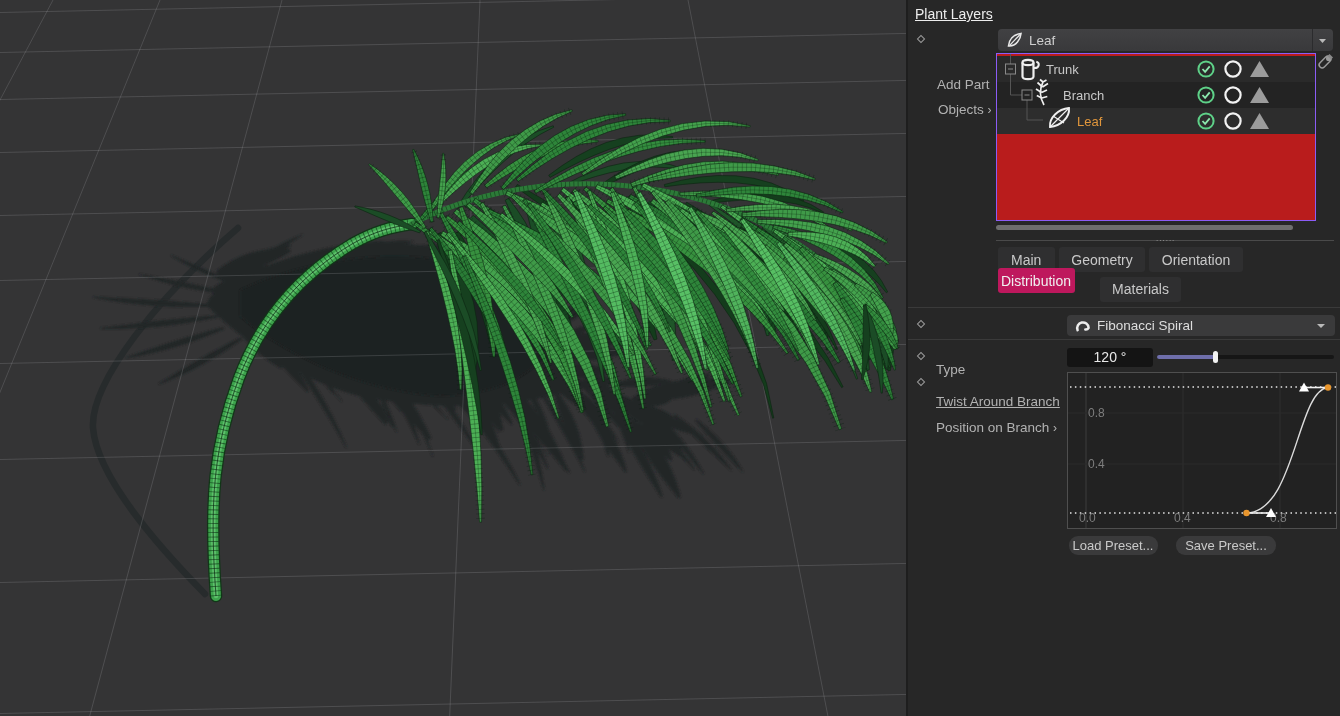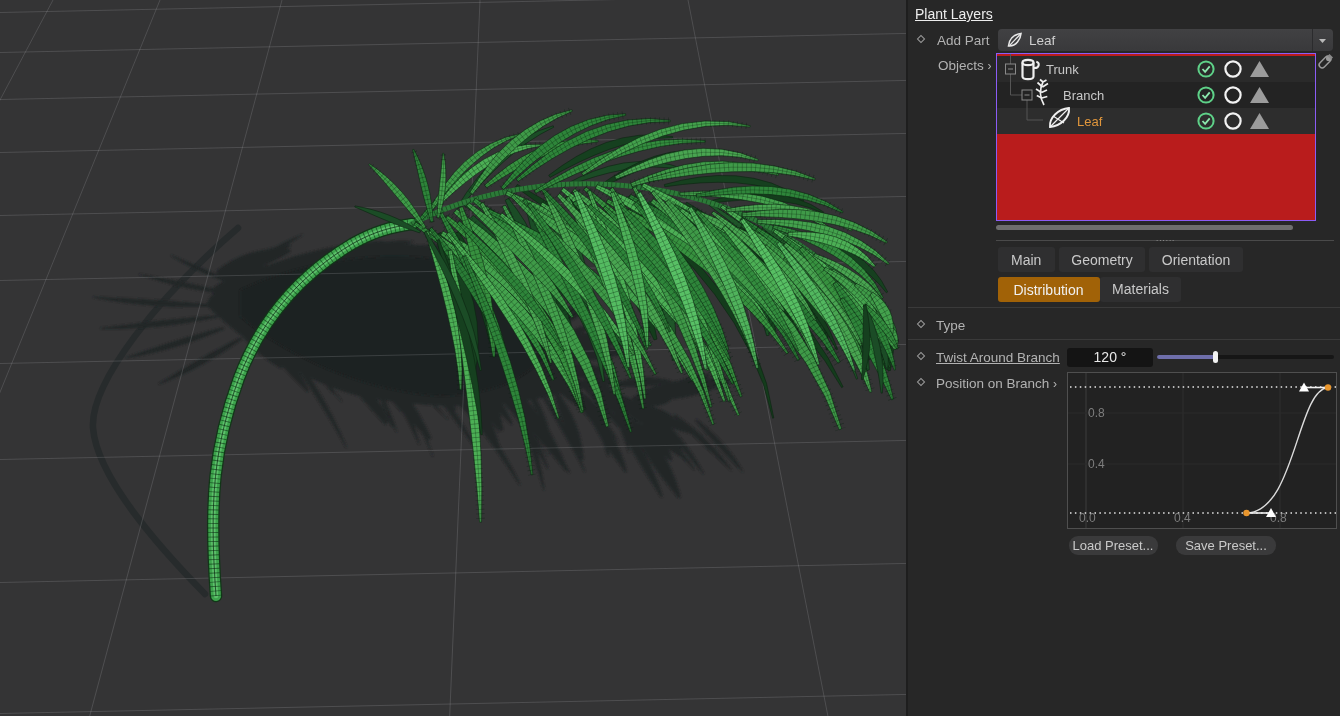--- a/index.html
+++ b/index.html
@@ -1,20 +1,20 @@
 <!DOCTYPE html>
 <html><head><meta charset="utf-8">
 <style>
 *{margin:0;padding:0;box-sizing:border-box;}
 html,body{width:1340px;height:716px;overflow:hidden;background:#272727;
  font-family:"Liberation Sans",sans-serif;}
 #app{position:relative;width:1340px;height:716px;}
 #viewport{position:absolute;left:0;top:0;width:908px;height:716px;background:#343435;}
 #panel{position:absolute;left:908px;top:0;width:432px;height:716px;background:#272727;}
-.lbl{position:absolute;color:#b2b2b2;font-size:13.5px;}
+.lbl{position:absolute;color:#b2b2b2;font-size:13.5px;margin-top:44px;}
 .dia{position:absolute;width:6px;height:6px;border:1.3px solid #9a9a9a;transform:rotate(45deg);}
 .ddown{position:absolute;background:linear-gradient(#414143,#39393b);border-radius:4px;
  display:flex;align-items:center;color:#cfcfcf;font-size:13.5px;}
 .tab{position:absolute;height:25px;background:#2f2f30;border-radius:3px;color:#c9c9c9;
  font-size:14px;display:flex;align-items:center;justify-content:center;}
 .hr{position:absolute;left:0;width:432px;height:1px;background:#3a3a3a;}
 .btn{position:absolute;height:19px;background:#3a3a3b;border-radius:9px;color:#c9c9c9;
  font-size:13px;display:flex;align-items:center;justify-content:center;}
 </style></head>
 <body>
@@ -675,26 +675,35 @@
   </svg>
 
   <div style="position:absolute;left:88px;top:225px;width:297px;height:5px;border-radius:2.5px;background:#6e6e6e;"></div>
 
   <div style="position:absolute;left:88px;top:240px;width:338px;height:1px;background:#4a4a4a;"></div>
   <div style="position:absolute;left:248px;top:234px;color:#aaa;font-size:8px;letter-spacing:1px;">......</div>
 
   <div class="tab" style="left:89.5px;top:247px;width:57.5px;">Main</div>
   <div class="tab" style="left:151px;top:247px;width:86px;">Geometry</div>
   <div class="tab" style="left:241px;top:247px;width:94px;">Orientation</div>
-  <div class="tab" style="left:89.5px;top:277px;width:102px;background:#a16207;color:#f0f0f0;">Distribution</div>
+  <div class="tab" style="left:89.5px;top:268px;width:77px;background:#be185d;color:#f0f0f0;">Distribution</div>
   <div class="tab" style="left:192px;top:276.5px;width:81px;">Materials</div>
   <div class="hr" style="top:307px;"></div>
 
   <div class="dia" style="left:10px;top:321px;"></div>
   <div class="lbl" style="left:28px;top:318px;">Type</div>
+  <div class="ddown" style="left:159px;top:315px;width:268px;height:21px;background:#3a3a3b;">
+    <svg width="18" height="18" style="margin-left:7px;" viewBox="0 0 18 18">
+      <path d="M3.6,13.2 A5.7,5.7 0 1 1 14.6,10.8 A3.2,3.2 0 0 1 11.3,12.4" fill="none" stroke="#ececec" stroke-width="2.5" stroke-linecap="round"></path>
+    </svg>
+    <span style="margin-left:5px;color:#dedede;">Fibonacci Spiral</span>
+    <svg width="10" height="6" style="position:absolute;right:9px;top:8px;" viewBox="0 0 10 6">
+      <path d="M1,1 L5,5 L9,1 Z" fill="#b9b9b9"></path>
+        </svg>
+  </div>
   <div class="hr" style="top:339px;"></div>
 
   <div class="dia" style="left:10px;top:353px;"></div>
   <div class="lbl" style="left:28px;top:350px;text-decoration:underline;">Twist Around Branch</div>
   <div style="position:absolute;left:159px;top:347.5px;width:86px;height:19px;background:#141414;border-radius:3px;
     color:#e8e8e8;font-size:14px;display:flex;align-items:center;justify-content:center;">120 °</div>
   <div style="position:absolute;left:249px;top:355px;width:177px;height:4px;border-radius:2px;background:#161616;"></div>
   <div style="position:absolute;left:249px;top:355px;width:58px;height:4px;border-radius:2px;background:#6f6fab;"></div>
   <div style="position:absolute;left:304.5px;top:350.5px;width:5px;height:12px;border-radius:2.5px;background:#f2f2f2;"></div>
 

